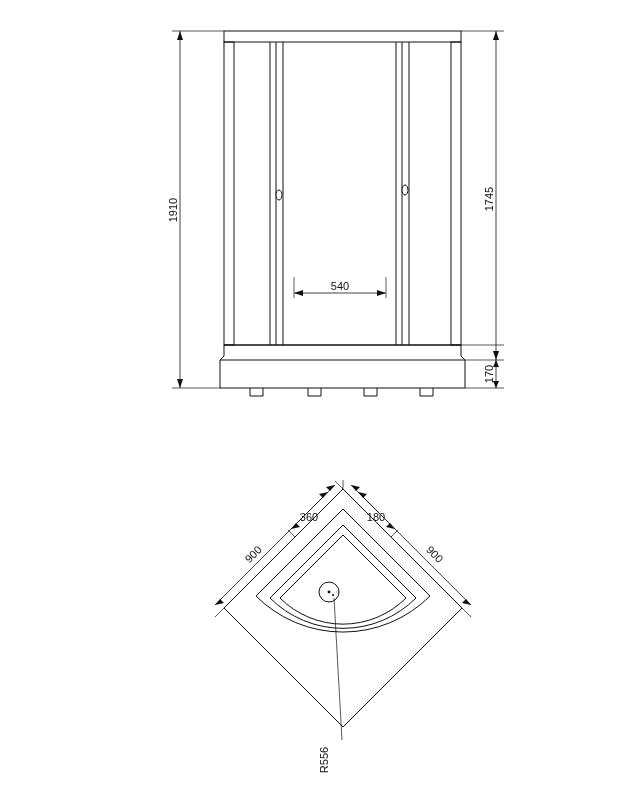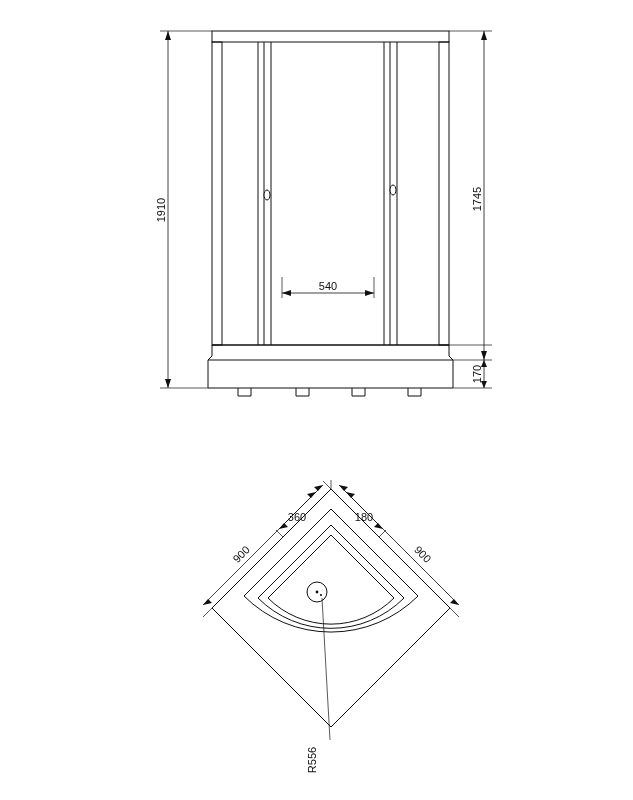--- a/index.html
+++ b/index.html
@@ -10,21 +10,21 @@
   body {
     width: 633px;
     height: 800px;
     position: relative;
     font-family: "Liberation Sans", sans-serif;
     color: #1a1a1a;
     overflow: hidden;
   }
   #drawing {
     position: absolute;
-    left: 0;
+    left: 12px;
     top: 0;
     width: 503px;
     height: 800px;
   }
   .dim-text {
     font-family: "Liberation Sans", sans-serif;
     font-size: 11px;
     fill: #111111;
   }
   .dim-text-v {

